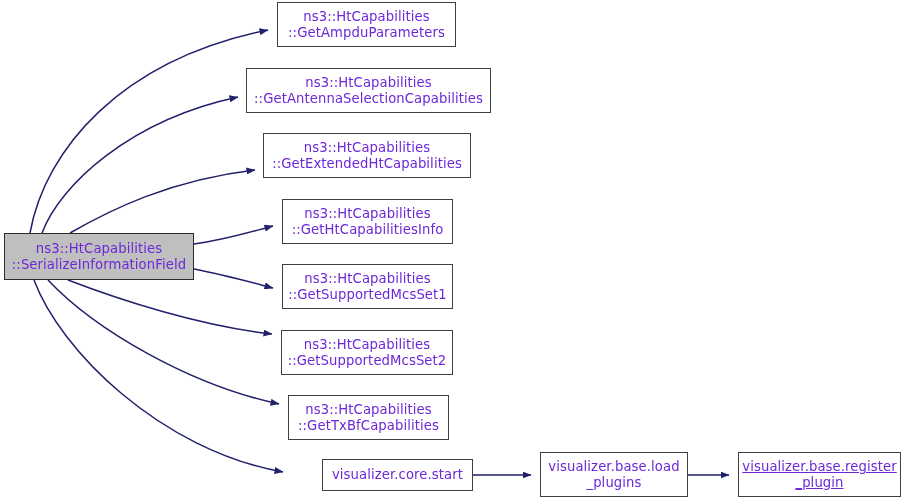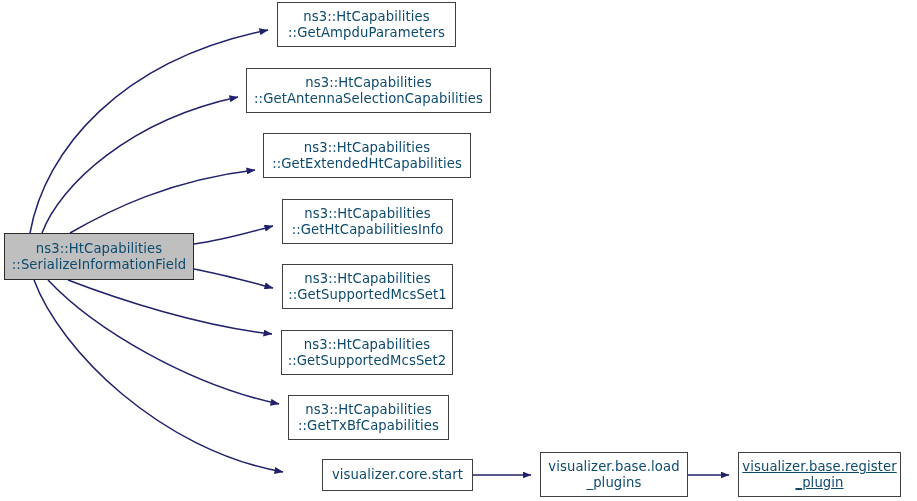--- a/index.html
+++ b/index.html
@@ -24,21 +24,21 @@
   }
   .node {
     position: absolute;
     box-sizing: border-box;
     border: 1px solid #404040;
     background: #ffffff;
     display: flex;
     align-items: center;
     justify-content: center;
     text-align: center;
-    color: #0c4a6e;
+    color: #6d28d9;
     font-size: 13.2px;
     line-height: 15.5px;
     letter-spacing: 0.1px;
     white-space: pre-line;
     z-index: 2;
   }
   .node.root {
     background: #bfbfbf;
     border-color: #2b2b2b;
   }

